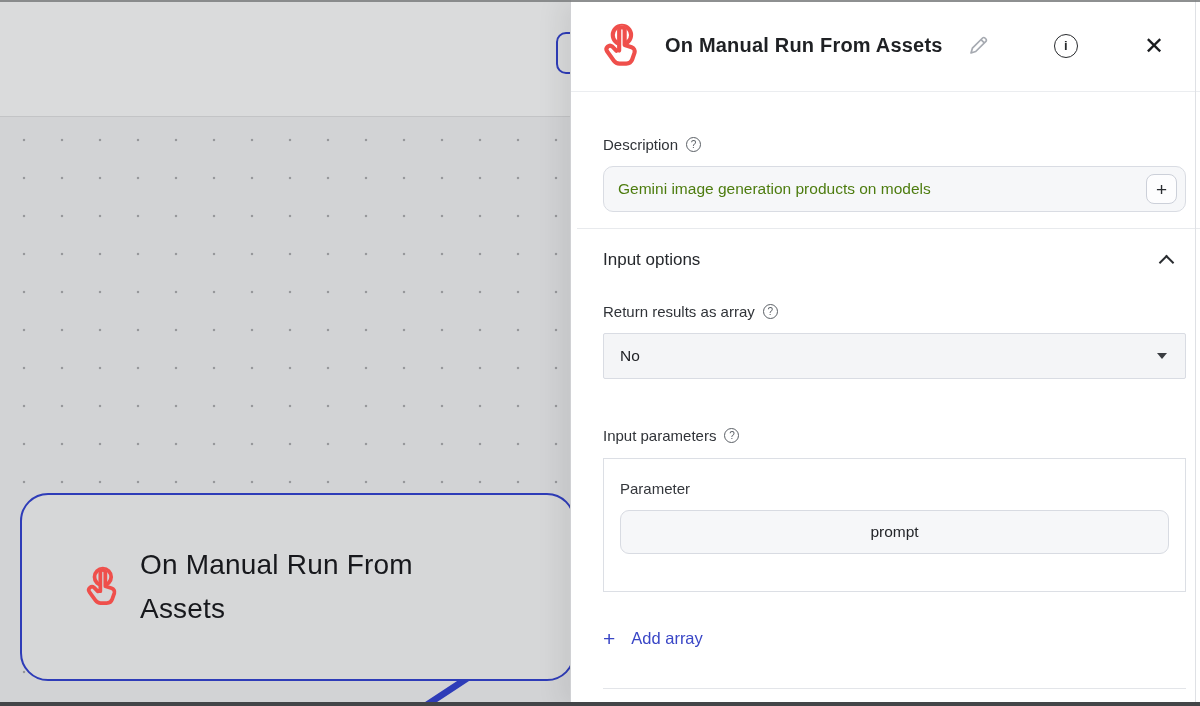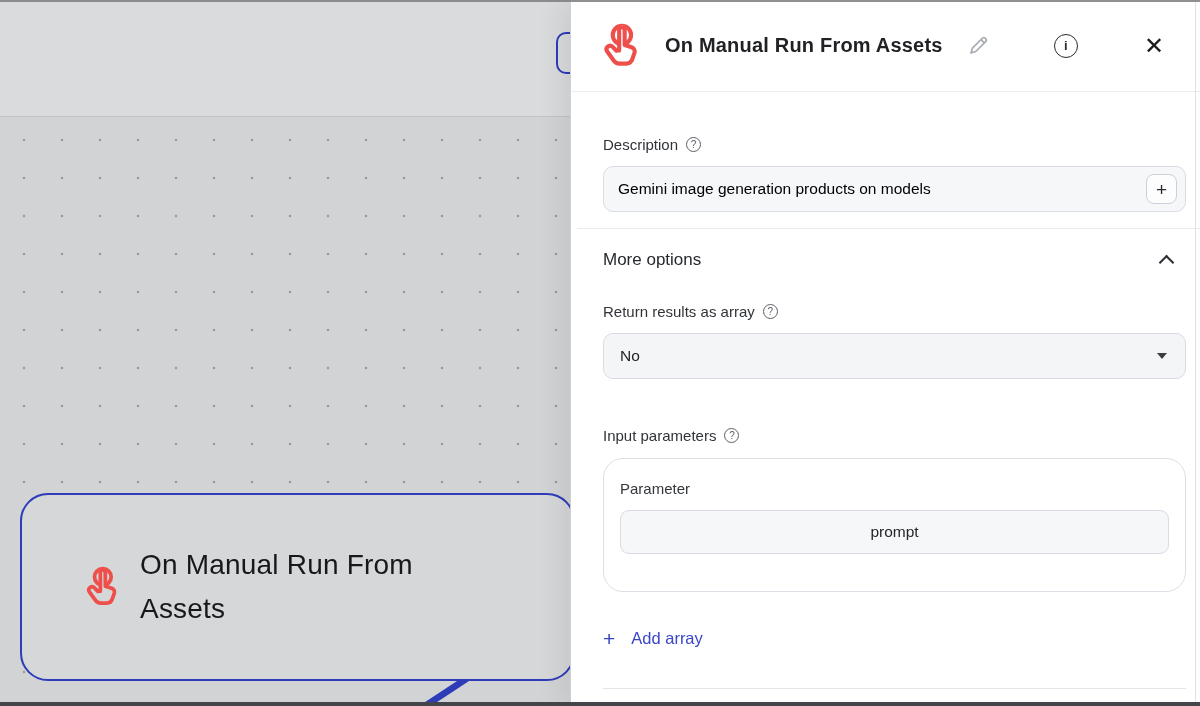--- a/index.html
+++ b/index.html
@@ -45,41 +45,41 @@
   .field-label{font-size:15px;color:#303338;}
   .help-icon{width:15px;height:15px;border:1.2px solid #5b6066;border-radius:50%;
     display:flex;align-items:center;justify-content:center;font-size:10px;color:#5b6066;box-sizing:border-box;}
   .desc-label-row{margin-top:43px;height:18px;}
   .text-field{
     position:relative;margin-top:13px;height:46px;background:#f6f7f9;border:1px solid #d9dce3;border-radius:10px;
     display:flex;align-items:center;box-sizing:border-box;
   }
   .text-field input{
     flex:1;border:none;background:transparent;outline:none;font-family:inherit;
-    font-size:15.5px;color:#000000;padding:0 46px 0 14px;height:100%;
+    font-size:15.5px;color:#4d7c0f;padding:0 46px 0 14px;height:100%;
   }
   .plus-button{
     position:absolute;right:8px;top:7px;width:31px;height:30px;background:#fdfdfe;border:1px solid #ccd0d9;
     border-radius:8px;display:flex;align-items:center;justify-content:center;font-size:19px;color:#2a2d31;
     box-sizing:border-box;cursor:pointer;line-height:1;
   }
   .divider{margin:16px -14px 0 -26px;border-top:1px solid #e8eaed;height:0;}
   .more-options-row{margin-top:18px;height:26px;display:flex;align-items:center;justify-content:space-between;cursor:pointer;}
   .more-options-label{font-size:17px;color:#26292d;font-weight:500;}
   .chevron-up{width:9px;height:9px;border-left:2.2px solid #2a2d31;border-top:2.2px solid #2a2d31;transform:rotate(45deg);margin-right:14px;margin-top:4px;}
   .return-label-row{margin-top:30px;height:17px;text-align:right;}
   .select-field{
-    margin-top:13px;height:46px;background:#f4f5f7;border:1px solid #d9dce3;border-radius:10px;
+    margin-top:13px;height:46px;background:#f4f5f7;border:1px solid #d9dce3;border-radius:2px;
     display:flex;align-items:center;justify-content:space-between;padding:0 16px;box-sizing:border-box;cursor:pointer;
   }
   .select-value{font-size:15.5px;color:#212327;}
   .caret-down{width:0;height:0;border-left:5.5px solid transparent;border-right:5.5px solid transparent;border-top:6.5px solid #3a3d42;margin-right:2px;}
   .params-label-row{margin-top:48px;height:17px;}
   .param-card{
-    margin-top:14px;height:134px;border:1px solid #dcdfe5;border-radius:20px;background:#ffffff;
+    margin-top:14px;height:134px;border:1px solid #dcdfe5;border-radius:0;background:#ffffff;
     padding:21px 16px 0 16px;box-sizing:border-box;
   }
   .param-name-label{font-size:15px;color:#34373c;height:18px;}
   .param-field{
     margin-top:12px;height:44px;background:#f6f7f9;border:1px solid #d8dbe2;border-radius:9px;
     display:flex;align-items:center;box-sizing:border-box;
   }
   .param-field input{flex:1;border:none;background:transparent;outline:none;font-family:inherit;font-size:15.5px;color:#24262a;padding:0 14px;height:100%;text-align:center;}
   .add-more{margin-top:36px;display:flex;align-items:center;gap:16px;cursor:pointer;width:max-content;}
   .add-more-plus{font-size:21px;color:#3946c6;line-height:1;}
@@ -143,21 +143,21 @@
       </div>
 
       <div class="text-field">
         <input readonly="" value="Gemini image generation products on models" style="">
         <div class="plus-button">+</div>
       </div>
 
       <div class="divider"></div>
 
       <div class="more-options-row">
-        <span class="more-options-label">More options</span>
+        <span class="more-options-label">Input options</span>
         <span class="chevron-up"></span>
       </div>
 
       <div class="label-row return-label-row">
         <span class="field-label">Return results as array</span>
         <span class="help-icon">?</span>
       </div>
 
       <div class="select-field">
         <span class="select-value">No</span>

